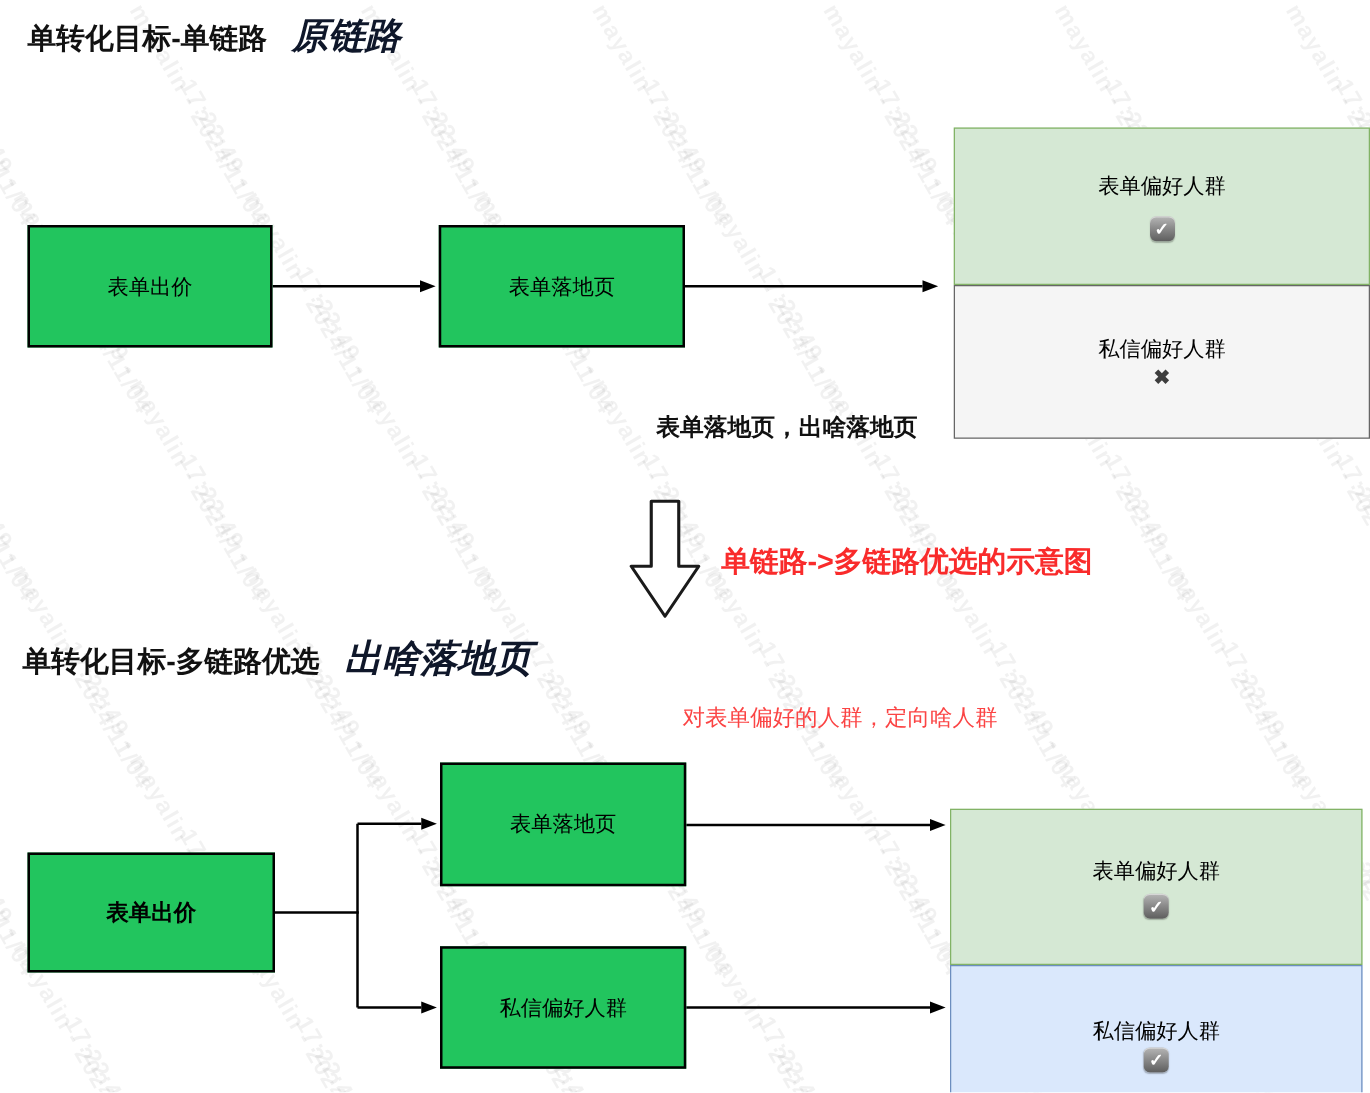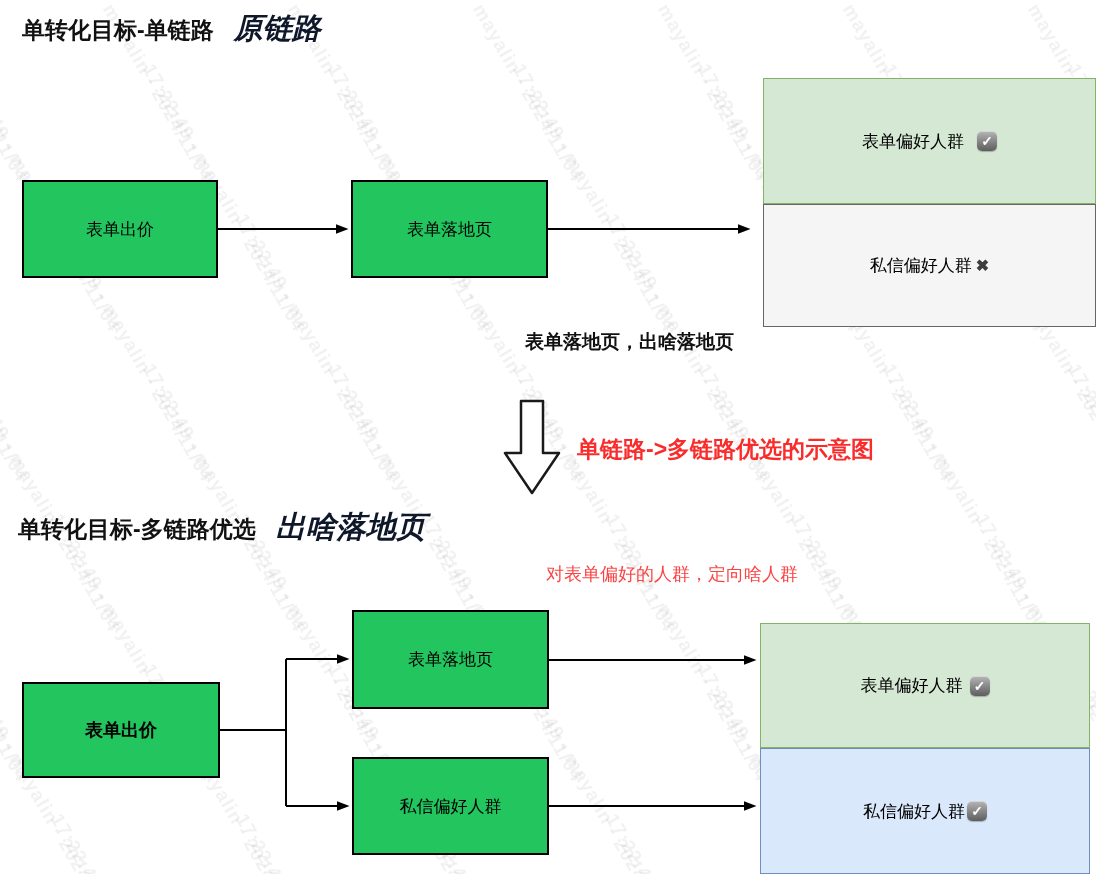--- a/index.html
+++ b/index.html
@@ -23,22 +23,22 @@
   
   .flow-box{
     position:absolute;z-index:2;background:#22c55e;border:2px solid #000;
     display:flex;align-items:center;justify-content:center;
     font-size:17px;color:#000;box-sizing:border-box;
   }
   .flow-box.bold{font-weight:700;font-size:18px;}
   
   .aud-box{
     position:absolute;z-index:2;box-sizing:border-box;
-    display:flex;align-items:center;justify-content:center;
-    font-size:17px;color:#000;
+    display:flex;flex-direction:column;align-items:center;justify-content:center;
+    font-size:17px;color:#000;margin-top:24px;
   }
   .aud-green{background:#d5e8d4;border:1px solid #82b366;}
   .aud-gray{background:#f5f5f5;border:1px solid #666666;}
   .aud-blue{background:#dae8fc;border:1px solid #6c8ebf;}
   .check-icon{
     width:20px;height:20px;border-radius:5px;
     background:linear-gradient(180deg,#b7b7b7 0%,#8d8d8d 45%,#5e5e5e 100%);
     box-shadow:inset 0 1px 0 rgba(255,255,255,.45), 0 1px 1px rgba(0,0,0,.25);
     color:#fff;font-size:14px;font-weight:bold;
     display:flex;align-items:center;justify-content:center;line-height:1;

